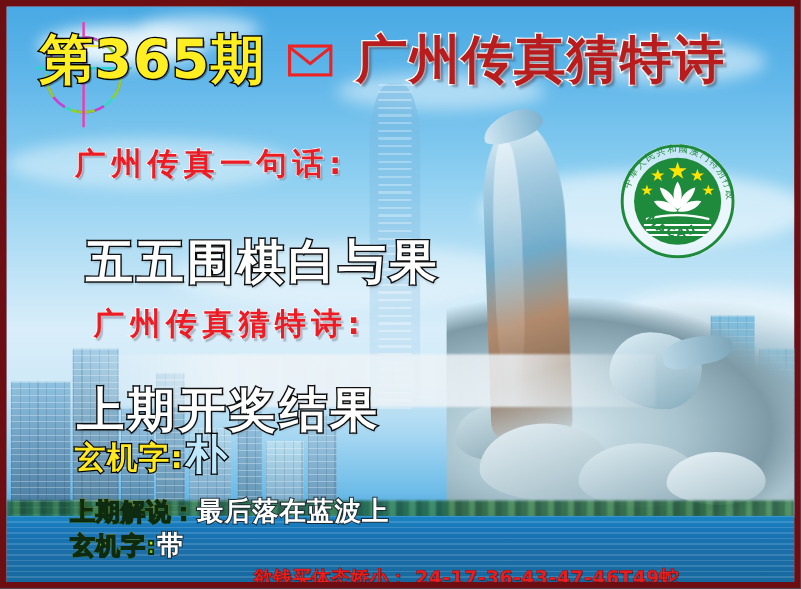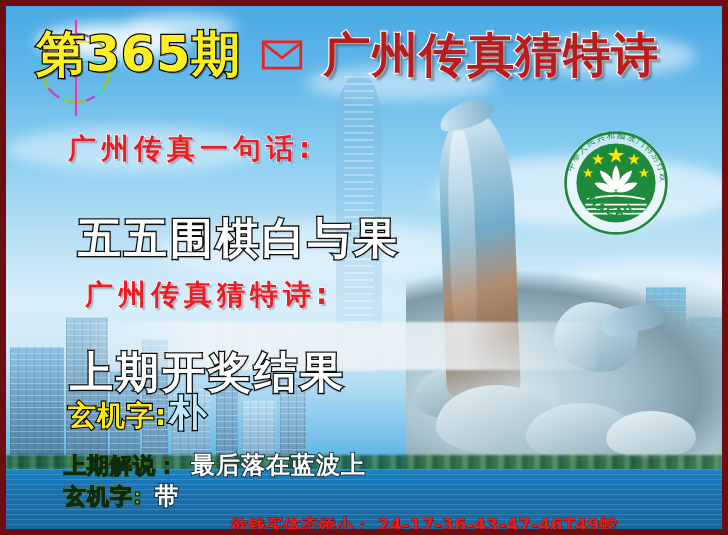--- a/index.html
+++ b/index.html
@@ -223,21 +223,20 @@
     -webkit-text-fill-color:transparent;
     -webkit-text-stroke:1.6px #0e2a10;
     paint-order:stroke fill;
     letter-spacing:1px;
   }
   .note-value{
     font-size:24px;font-weight:bold;color:#ffffff;
     -webkit-text-stroke:1.8px #1a2a33;
     paint-order:stroke fill;
     letter-spacing:1px;
-    margin-left:12px;
   }
 
   .result-row{
     position:absolute;left:225px;top:508px;
     font-size:17px;font-weight:bold;color:#e81d1d;
     -webkit-text-stroke:.7px #7a0d0d;
     paint-order:stroke fill;
     letter-spacing:.5px;white-space:nowrap;
     text-shadow:1px 1px 0 rgba(0,0,0,.25);
   }

